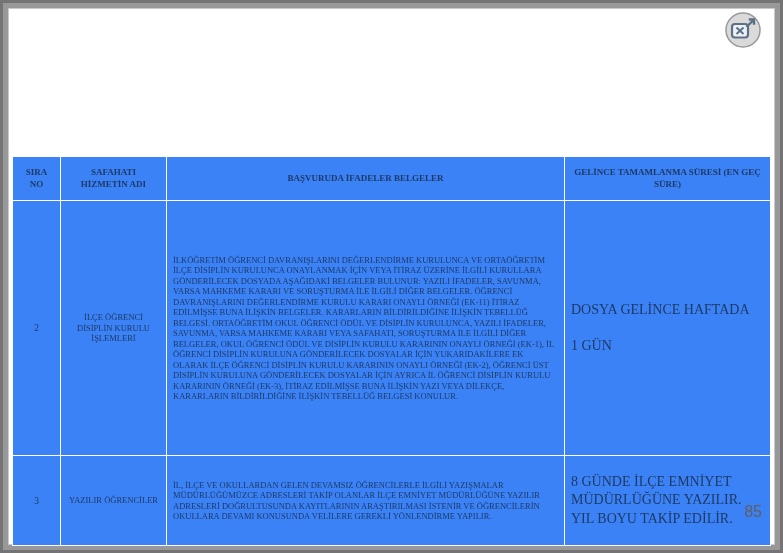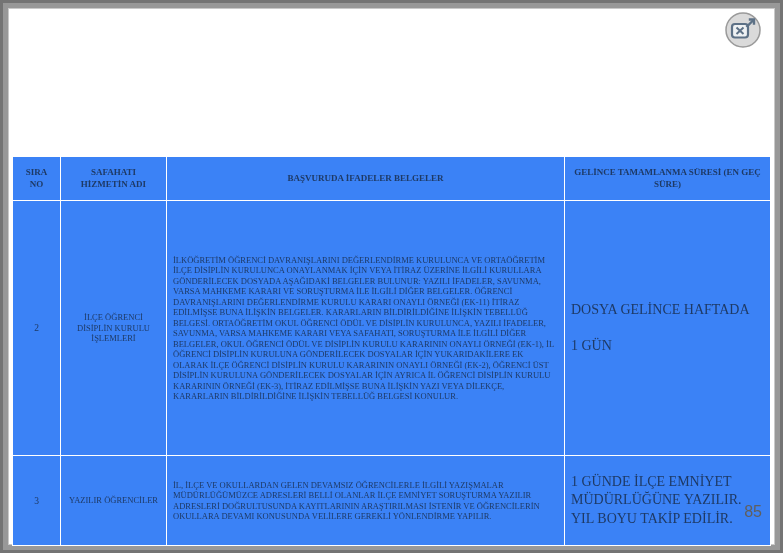--- a/index.html
+++ b/index.html
@@ -130,21 +130,21 @@
         <td class="c-no">2</td>
         <td class="c-svc">İLÇE ÖĞRENCİ DİSİPLİN KURULU İŞLEMLERİ</td>
         <td class="c-docs">İLKÖĞRETİM ÖĞRENCİ DAVRANIŞLARINI DEĞERLENDİRME KURULUNCA VE ORTAÖĞRETİM İLÇE DİSİPLİN KURULUNCA ONAYLANMAK İÇİN VEYA İTİRAZ ÜZERİNE İLGİLİ KURULLARA GÖNDERİLECEK DOSYADA AŞAĞIDAKİ BELGELER BULUNUR: YAZILI İFADELER, SAVUNMA, VARSA MAHKEME KARARI VE SORUŞTURMA İLE İLGİLİ DİĞER BELGELER. ÖĞRENCİ DAVRANIŞLARINI DEĞERLENDİRME KURULU KARARI ONAYLI ÖRNEĞİ (EK-11) İTİRAZ EDİLMİŞSE BUNA İLİŞKİN BELGELER. KARARLARIN BİLDİRİLDİĞİNE İLİŞKİN TEBELLÜĞ BELGESİ. ORTAÖĞRETİM OKUL ÖĞRENCİ ÖDÜL VE DİSİPLİN KURULUNCA, YAZILI İFADELER, SAVUNMA, VARSA MAHKEME KARARI VEYA SAFAHATI, SORUŞTURMA İLE İLGİLİ DİĞER BELGELER, OKUL ÖĞRENCİ ÖDÜL VE DİSİPLİN KURULU KARARININ ONAYLI ÖRNEĞİ (EK-1), İL ÖĞRENCİ DİSİPLİN KURULUNA GÖNDERİLECEK DOSYALAR İÇİN YUKARIDAKİLERE EK OLARAK İLÇE ÖĞRENCİ DİSİPLİN KURULU KARARININ ONAYLI ÖRNEĞİ (EK-2), ÖĞRENCİ ÜST DİSİPLİN KURULUNA GÖNDERİLECEK DOSYALAR İÇİN AYRICA İL ÖĞRENCİ DİSİPLİN KURULU KARARININ ÖRNEĞİ (EK-3), İTİRAZ EDİLMİŞSE BUNA İLİŞKİN YAZI VEYA DİLEKÇE, KARARLARIN BİLDİRİLDİĞİNE İLİŞKİN TEBELLÜĞ BELGESİ KONULUR.</td>
         <td class="c-dur">DOSYA GELİNCE HAFTADA
 
 1 GÜN</td>
       </tr>
       <tr class="row-last">
         <td class="c-no">3</td>
         <td class="c-svc">YAZILIR ÖĞRENCİLER</td>
-        <td class="c-docs">İL, İLÇE VE OKULLARDAN GELEN DEVAMSIZ ÖĞRENCİLERLE İLGİLİ YAZIŞMALAR MÜDÜRLÜĞÜMÜZCE ADRESLERİ BELLİ OLANLAR İLÇE EMNİYET SORUŞTURMA YAZILIR ADRESLERİ DOĞRULTUSUNDA KAYITLARININ ARAŞTIRILMASI İSTENİR VE ÖĞRENCİLERİN OKULLARA DEVAMI KONUSUNDA VELİLERE GEREKLİ YÖNLENDİRME YAPILIR.</td>
-        <td class="c-dur">1 GÜNDE İLÇE EMNİYET MÜDÜRLÜĞÜNE YAZILIR. YIL BOYU TAKİP EDİLİR.</td>
+        <td class="c-docs">İL, İLÇE VE OKULLARDAN GELEN DEVAMSIZ ÖĞRENCİLERLE İLGİLİ YAZIŞMALAR MÜDÜRLÜĞÜMÜZCE ADRESLERİ TAKİP OLANLAR İLÇE EMNİYET MÜDÜRLÜĞÜNE YAZILIR ADRESLERİ DOĞRULTUSUNDA KAYITLARININ ARAŞTIRILMASI İSTENİR VE ÖĞRENCİLERİN OKULLARA DEVAMI KONUSUNDA VELİLERE GEREKLİ YÖNLENDİRME YAPILIR.</td>
+        <td class="c-dur">8 GÜNDE İLÇE EMNİYET MÜDÜRLÜĞÜNE YAZILIR. YIL BOYU TAKİP EDİLİR.</td>
       </tr>
     </tbody>
   </table>
 
   <div class="page-number">85</div>
 
 </div>
 
 </body></html>

